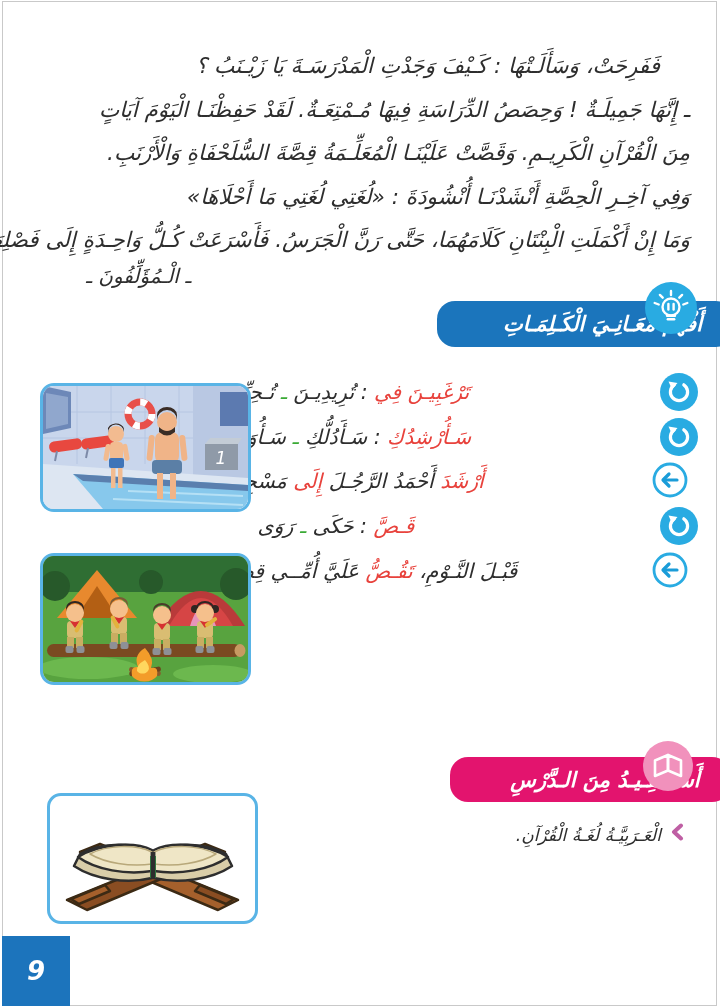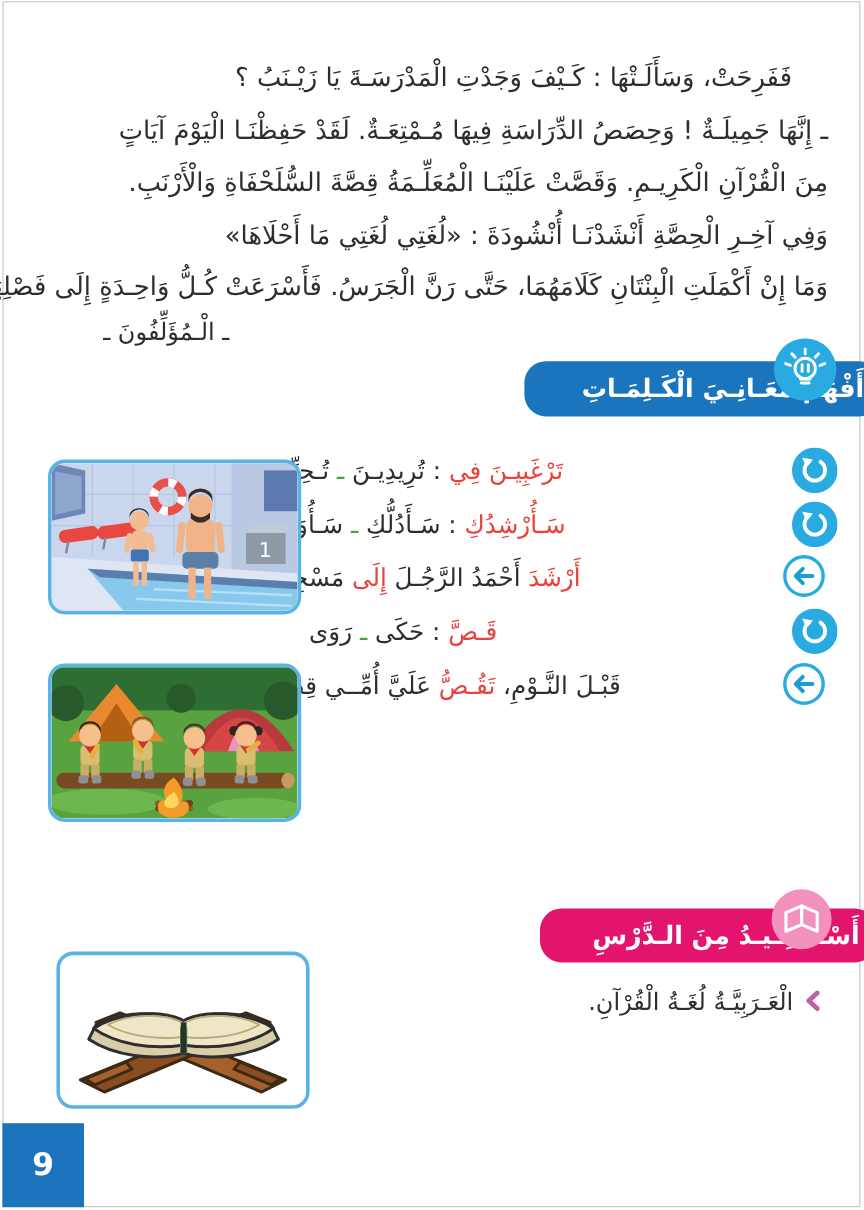--- a/index.html
+++ b/index.html
@@ -1,18 +1,18 @@
 <!DOCTYPE html>
 <html lang="ar"><head>
 <meta charset="utf-8">
 <style>
   html,body{margin:0;padding:0;background:#ffffff;}
   #page{
     position:relative;width:720px;height:1008px;background:#fff;
-    font-family:"DejaVu Sans",sans-serif;overflow:hidden;
+    font-family:"DejaVu Sans",sans-serif;overflow:hidden;font-style:italic;
   }
   .page-border{position:absolute;left:2px;top:1px;right:3px;bottom:2px;
     border:1px solid #c9c9c9;pointer-events:none;}
   
   .story{position:absolute;top:44px;right:30px;width:662px;direction:rtl;
     color:#2e2e2e;font-size:21.5px;line-height:43.5px;text-align:right;}
   .story-line{white-space:nowrap;}
   .story-line.indent{padding-right:30px;}
   .attribution{position:absolute;left:86px;top:264px;direction:rtl;
     color:#2e2e2e;font-size:20px;}
@@ -42,21 +42,21 @@
   
   .illus{position:absolute;border:3px solid #59b4e6;border-radius:14px;
     overflow:hidden;background:#fff;}
   #illus-pool{left:40px;top:383px;width:205px;height:123px;}
   #illus-camp{left:40px;top:553px;width:205px;height:126px;}
   #illus-quran{left:47px;top:793px;width:205px;height:125px;}
   .illus svg{display:block;width:100%;height:100%;}
   
   #benefits-list{position:absolute;top:813px;right:36px;width:420px;direction:rtl;}
   .benefit{height:45.2px;line-height:45.2px;text-align:right;white-space:nowrap;
-    font-size:20px;color:#2e2e2e;}
+    font-size:17px;color:#2e2e2e;}
   .benefit .chev{display:inline-block;vertical-align:middle;margin-left:10px;}
   
   .page-num{position:absolute;left:2px;top:936px;width:68px;height:70px;
     background:#1c74bc;color:#fff;display:flex;align-items:center;
     justify-content:center;font-size:26px;font-weight:bold;}
 </style>
 </head>
 <body>
 
 <div id="page">

